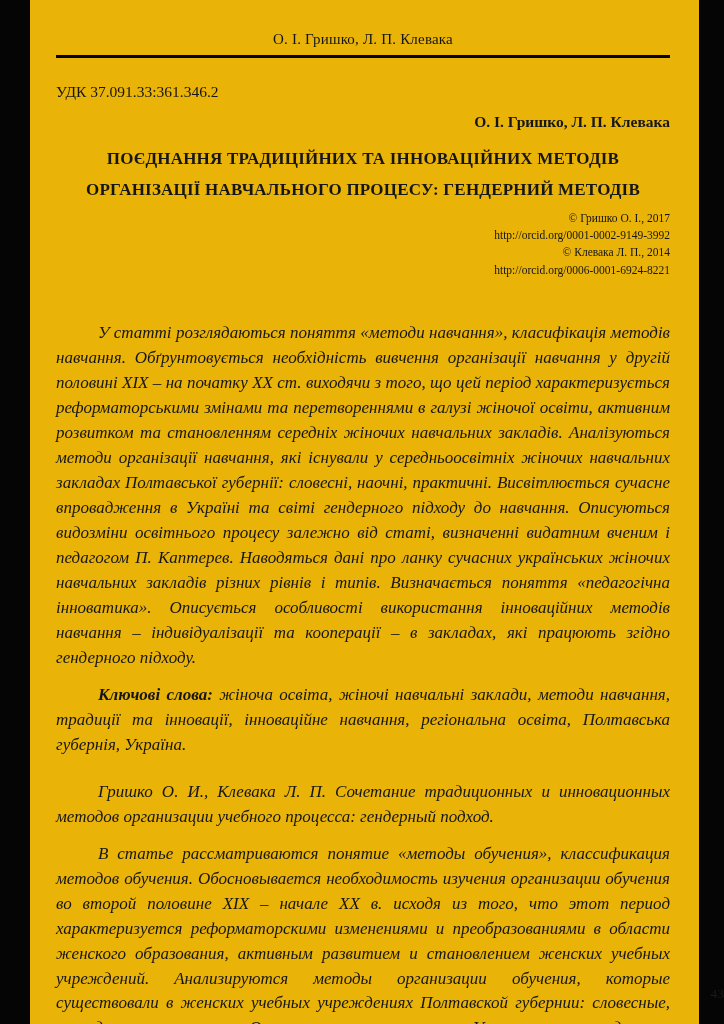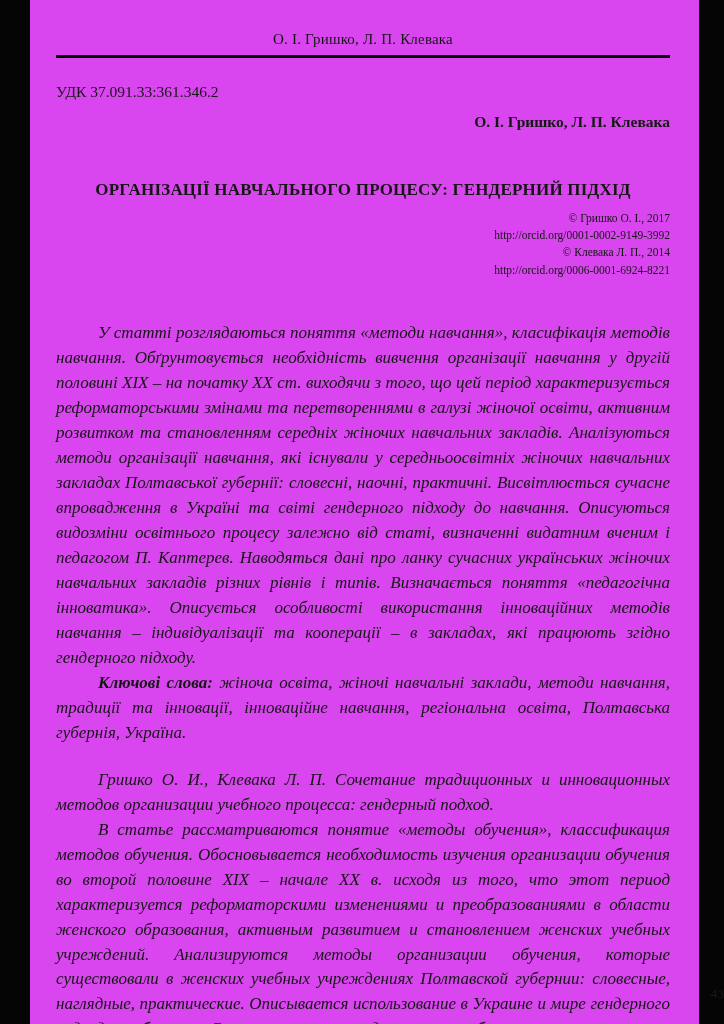--- a/index.html
+++ b/index.html
@@ -2,21 +2,21 @@
 <html lang="uk"><head>
 <meta charset="utf-8">
 <style>
   * { margin: 0; padding: 0; box-sizing: border-box; }
   html, body { background: #ffffff; }
   .page {
     position: relative;
     width: 724px;
     height: 1024px;
     margin: 0 auto;
-    background: #d946ef;
+    background: #eab308;
     color: #161616;
     font-family: "Liberation Serif", "DejaVu Serif", serif;
     overflow: hidden;
   }
   .scan-bar { position: absolute; top: 0; bottom: 0; background: #050505; }
   .scan-bar.left  { left: 0;  width: 30px; }
   .scan-bar.right { right: 0; width: 25px; }
 
   .content {
     position: absolute;
@@ -67,21 +67,21 @@
 
   .abstract-block { margin-top: 42px; }
 
   p.para {
     font-style: italic;
     text-align: justify;
     font-size: 17px;
     line-height: 1.47;
     text-indent: 42px;
   }
-  p.para + p.para { margin-top: 0; }
+  p.para + p.para { margin-top: 12px; }
 
   .kw-label { font-weight: bold; }
 
   .ru-section { margin-top: 22px; }
   .ru-heading { font-weight: normal; }
 
   .page-num {
     position: absolute;
     bottom: 22px;
     left: 0;
@@ -103,22 +103,22 @@
 
     <div class="running-head">О. І. Гришко, Л. П. Клевака</div>
 
     <div class="head-rule"></div>
 
     <div class="udc">УДК 37.091.33:361.346.2</div>
 
     <div class="byline">О. І. Гришко, Л. П. Клевака</div>
 
     <h1 class="title">
-      <br>
-      <span>ОРГАНІЗАЦІЇ НАВЧАЛЬНОГО ПРОЦЕСУ: ГЕНДЕРНИЙ ПІДХІД</span>
+      <span>ПОЄДНАННЯ ТРАДИЦІЙНИХ ТА ІННОВАЦІЙНИХ МЕТОДІВ</span><br>
+      <span>ОРГАНІЗАЦІЇ НАВЧАЛЬНОГО ПРОЦЕСУ: ГЕНДЕРНИЙ МЕТОДІВ</span>
     </h1>
 
     <div class="copyright">
       <div>© Гришко О. І., 2017</div>
       <div>http://orcid.org/0001-0002-9149-3992</div>
       <div>© Клевака Л. П., 2014</div>
       <div>http://orcid.org/0006-0001-6924-8221</div>
     </div>
 
     <div class="abstract-block">

